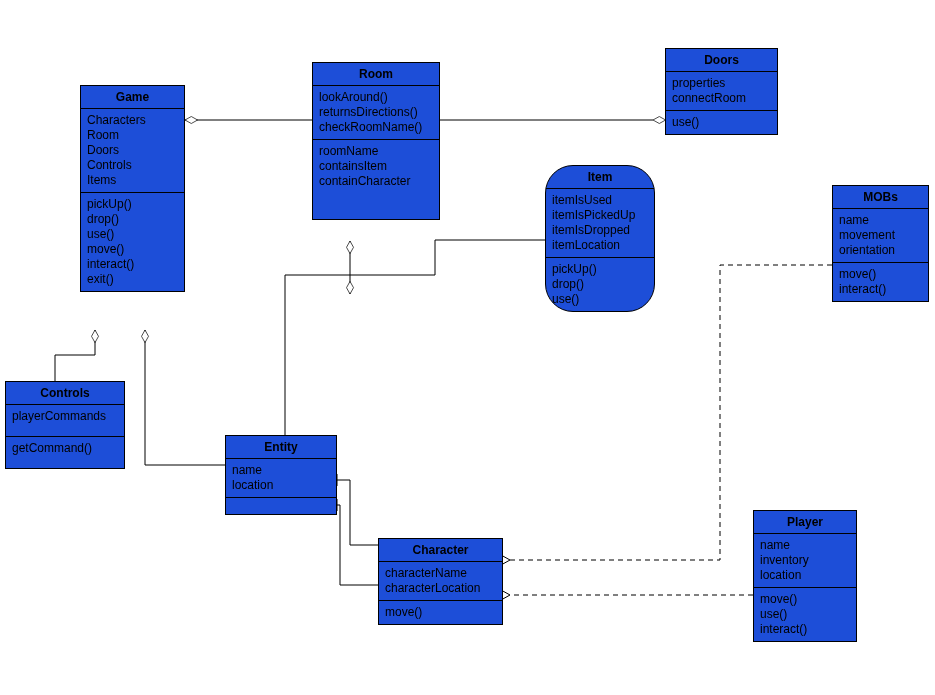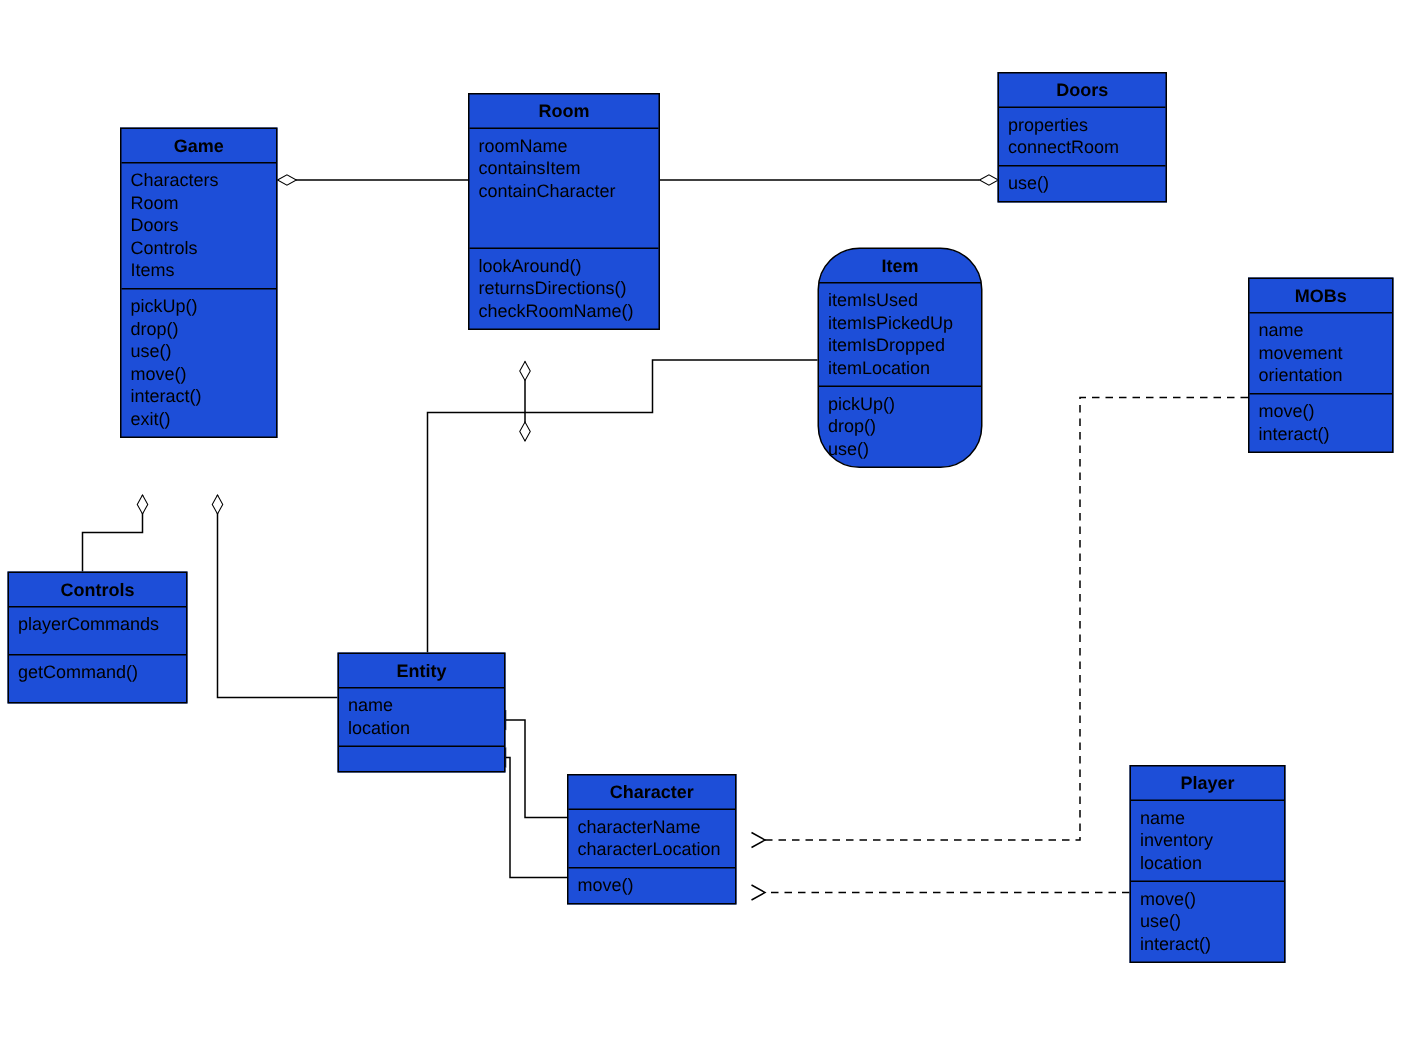--- a/index.html
+++ b/index.html
@@ -88,22 +88,22 @@
   </svg>
 
   <div class="uml-class" style="left:80px; top:85px; width:105px;">
     <div class="uml-title">Game</div>
     <div class="uml-section">Characters<br>Room<br>Doors<br>Controls<br>Items</div>
     <div class="uml-section">pickUp()<br>drop()<br>use()<br>move()<br>interact()<br>exit()</div>
   </div>
 
   <div class="uml-class" style="left:312px; top:62px; width:128px;">
     <div class="uml-title">Room</div>
+    <div class="uml-section">lookAround()<br>returnsDirections()<br>checkRoomName()</div>
     <div class="uml-section" style="padding-bottom:30px;">roomName<br>containsItem<br>containCharacter</div>
-    <div class="uml-section">lookAround()<br>returnsDirections()<br>checkRoomName()</div>
   </div>
 
   <div class="uml-class" style="left:665px; top:48px; width:113px;">
     <div class="uml-title">Doors</div>
     <div class="uml-section">properties<br>connectRoom</div>
     <div class="uml-section">use()</div>
   </div>
 
   <div class="uml-class" style="left:545px; top:165px; width:110px;border-radius:28px;">
     <div class="uml-title">Item</div>
@@ -122,21 +122,21 @@
     <div class="uml-section" style="padding-bottom:12px;">playerCommands</div>
     <div class="uml-section" style="padding-bottom:12px;">getCommand()</div>
   </div>
 
   <div class="uml-class" style="left:225px; top:435px; width:112px;">
     <div class="uml-title">Entity</div>
     <div class="uml-section">name<br>location</div>
     <div class="uml-section"></div>
   </div>
 
-  <div class="uml-class" style="left:378px; top:516px; width:113px;">
+  <div class="uml-class" style="left:378px; top:538px; width:125px;">
     <div class="uml-title">Character</div>
     <div class="uml-section">characterName<br>characterLocation</div>
     <div class="uml-section">move()</div>
   </div>
 
   <div class="uml-class" style="left:753px; top:510px; width:104px;">
     <div class="uml-title">Player</div>
     <div class="uml-section">name<br>inventory<br>location</div>
     <div class="uml-section">move()<br>use()<br>interact()</div>
   </div>

